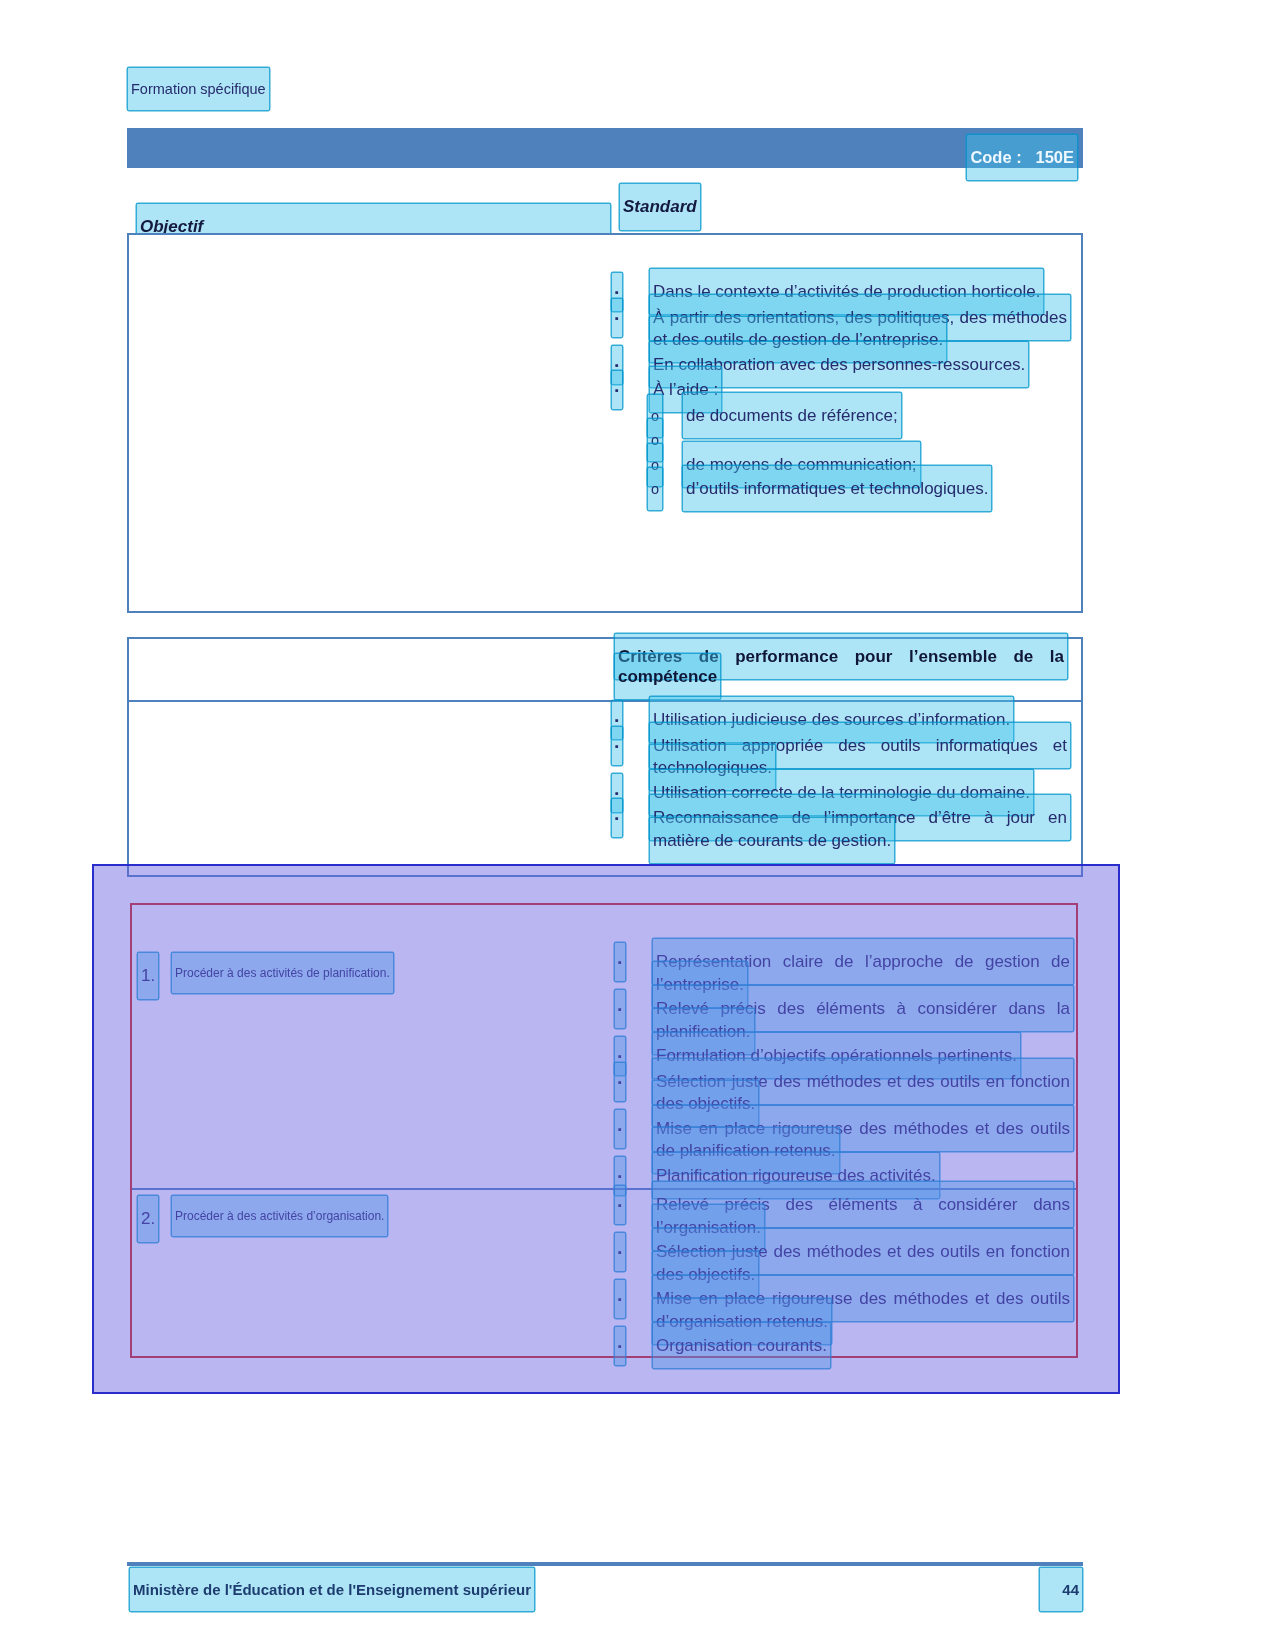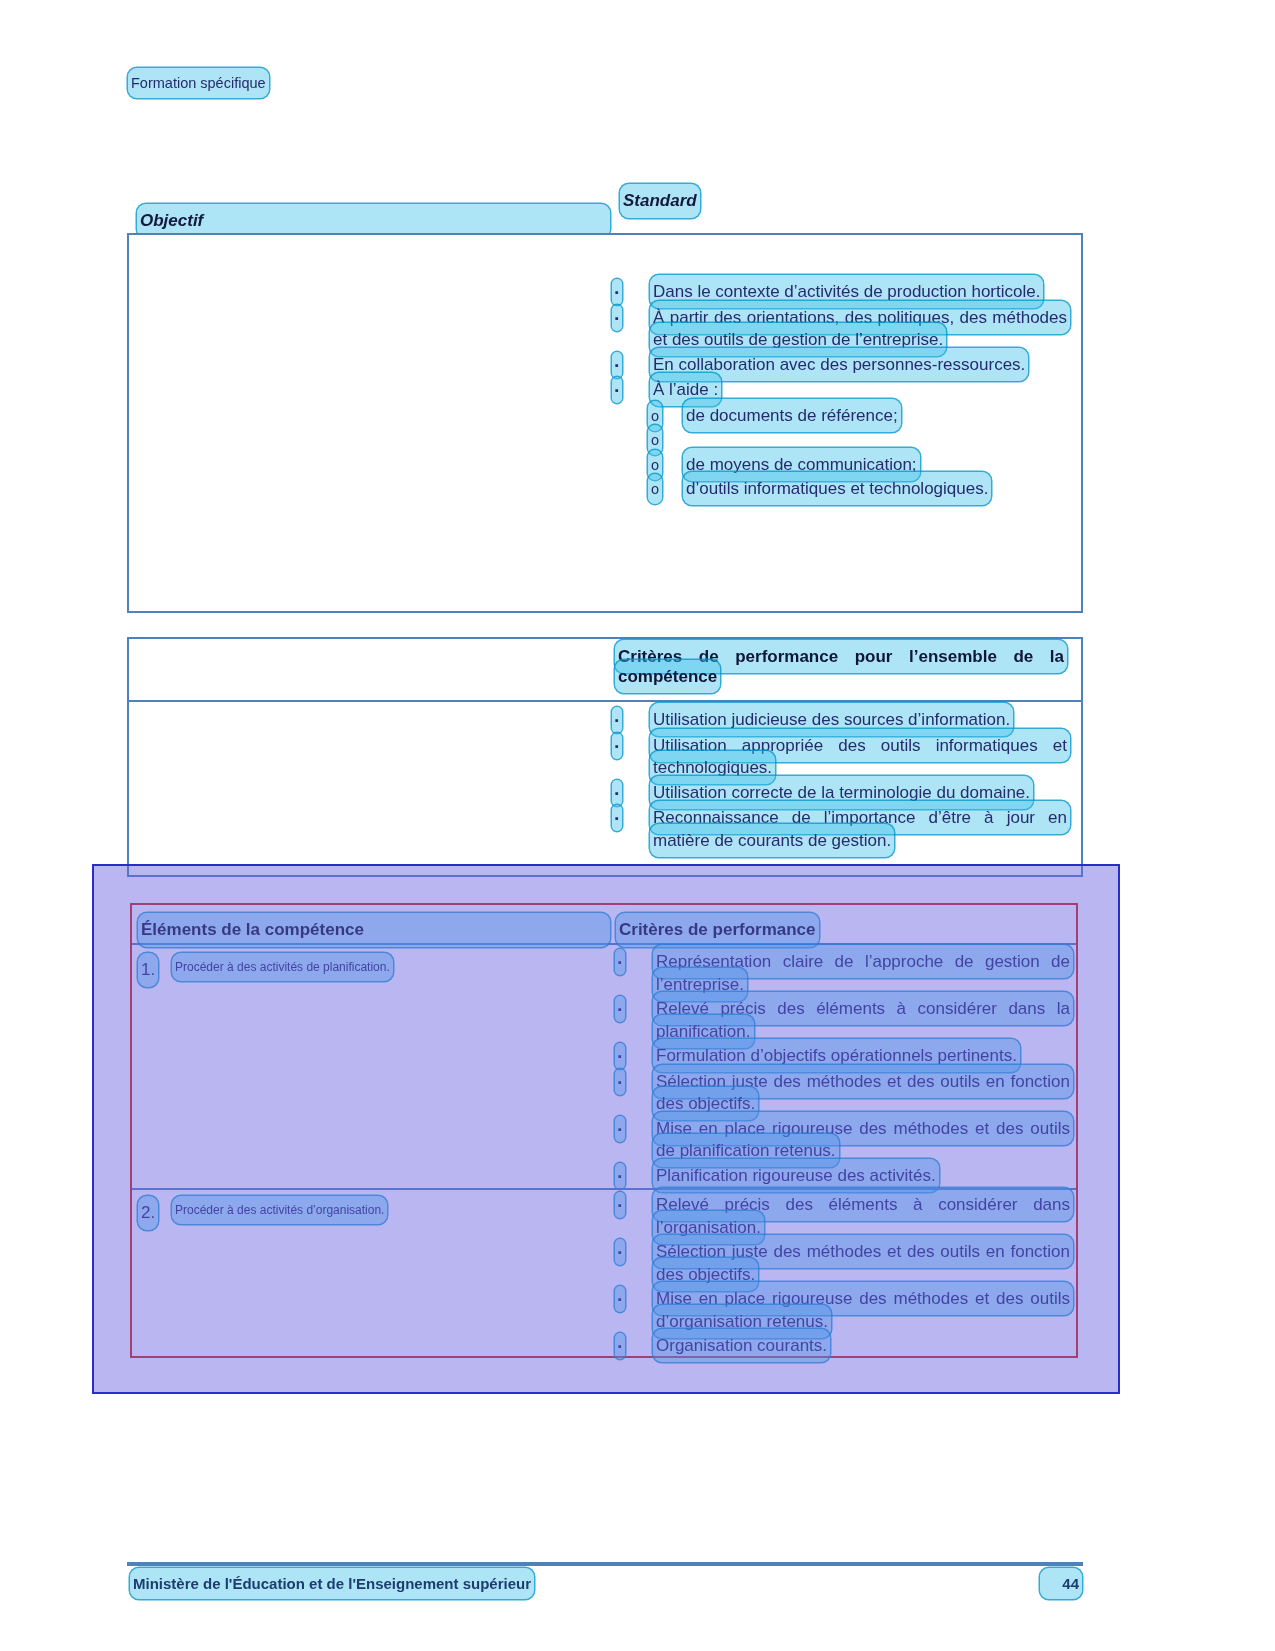--- a/index.html
+++ b/index.html
@@ -6,22 +6,22 @@
   html,body { background:#ffffff; }
   body { font-family:"Liberation Sans","DejaVu Sans",sans-serif; }
   .page { position:relative; width:1275px; height:1651px; background:#ffffff; overflow:hidden; color:#252b6d; }
 
   
   .hl{
     background:rgba(62,194,234,0.42);
     box-shadow:0 0 0 1.5px rgba(0,150,205,0.8);
     -webkit-box-decoration-break:clone;
     box-decoration-break:clone;
-    padding:7px 3px;
-    border-radius:9px;
+    padding:13px 3px;
+    border-radius:1px;
   }
 
   .abs{ position:absolute; }
 
   .toplabel{ left:128px; top:68px; font-size:14.5px; }
 
   .codebar{ left:127px; top:128px; width:956px; height:40px; background:var(--accent_blue,#4f81bd); }
   .codetext{ position:absolute; right:6px; top:7px; font-size:16.5px; font-weight:bold; color:#eef8ff; white-space:pre; }
 
   .objectif{ left:137px; top:184px; width:473px; font-size:17px; font-weight:bold; font-style:italic; color:#14193f;margin-top:20px; }
@@ -77,20 +77,23 @@
   .fmin{ left:130px; top:1568px; font-size:15px; font-weight:bold; color:#1d3c6f; }
   .fpage{ left:1040px; top:1568px; width:42px; text-align:right; font-size:15px; font-weight:bold; color:#1d3c6f; }
 </style>
 </head>
 <body>
 
 <div class="page">
 
   <span class="abs toplabel hl">Formation spécifique</span>
 
+  <div class="abs codebar">
+    <span class="codetext hl">Code :   150E</span>
+  </div>
 
   <span class="abs objectif hl">Objectif</span>
   <span class="abs standard hl">Standard</span>
 
   <div class="tbl t1">
     <div class="bul bul1">
 
     <div class="brow">
         <span class="mk"><span class="hl mkg">▪</span></span>
         <div class="tx"><span class="hl">Dans le contexte d’activités de production horticole.</span></div>
@@ -144,24 +147,20 @@
         <div class="tx"><span class="hl">Utilisation correcte de la terminologie du domaine.</span></div>
       </div>
         <div class="brow">
         <span class="mk"><span class="hl mkg">▪</span></span>
         <div class="tx"><span class="hl">Reconnaissance de l’importance d’être à jour en matière de courants de gestion.</span></div>
       </div>
       </div>
   </div>
 
   <div class="tbl t3">
-    <div class="thdr">
-      <span class="h hl hleft">Éléments de la compétence</span>
-      <span class="h hl hright">Critères de performance</span>
-    </div>
 
     <span class="num r1num hl">1.</span>
     <span class="etext r1text hl">Procéder à des activités de planification.</span>
     <div class="bul bulr1">
 
     <div class="brow">
         <span class="mk"><span class="hl mkg">▪</span></span>
         <div class="tx"><span class="hl">Représentation claire de l’approche de gestion de l’entreprise.</span></div>
       </div>
         <div class="brow">

